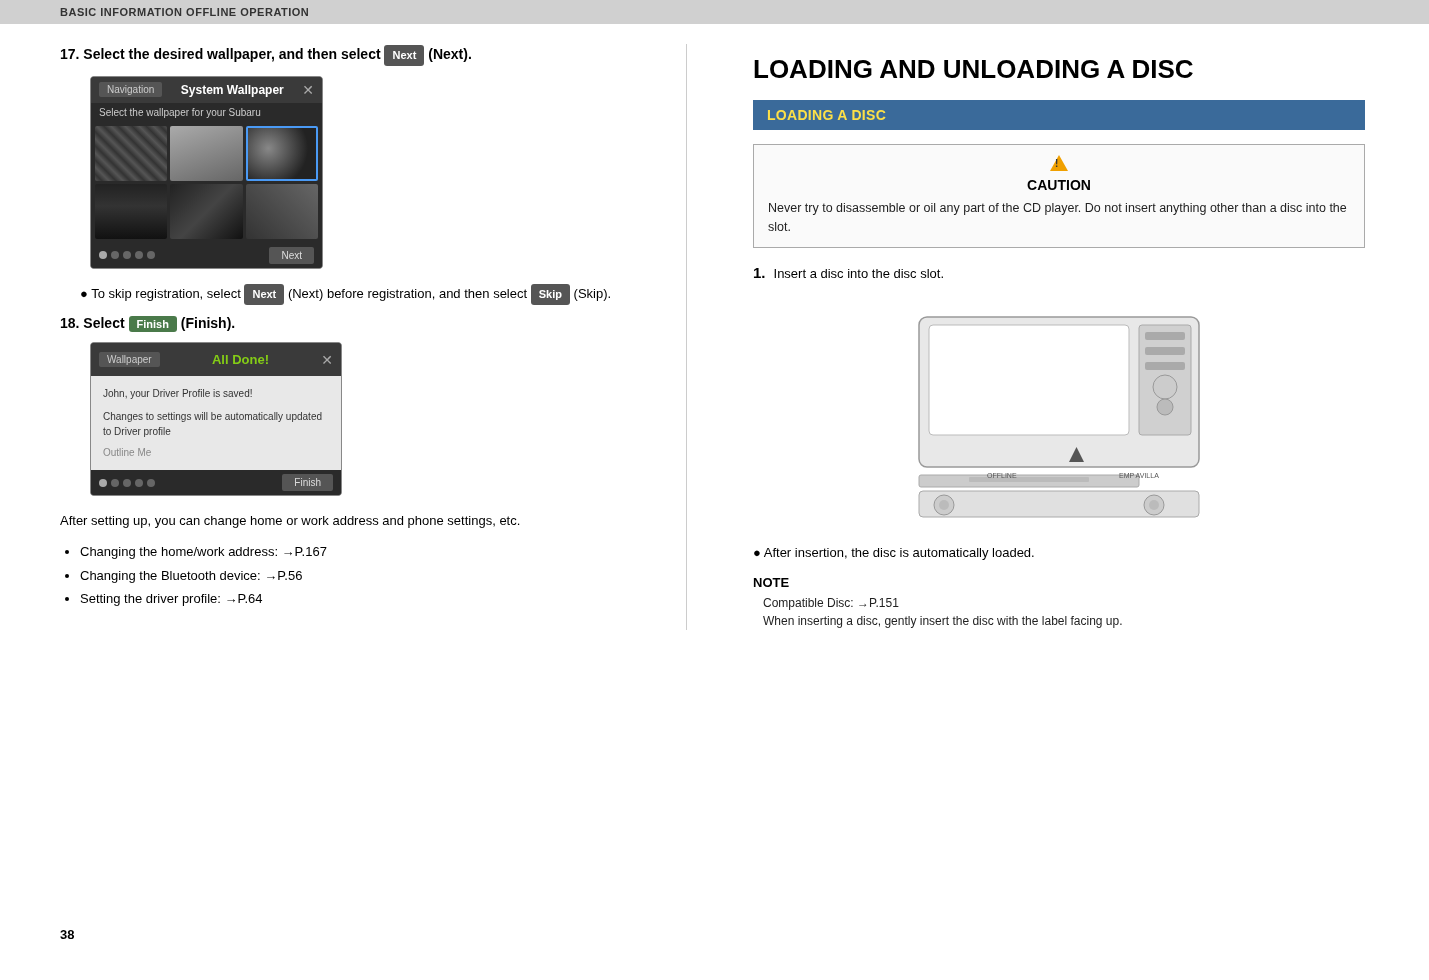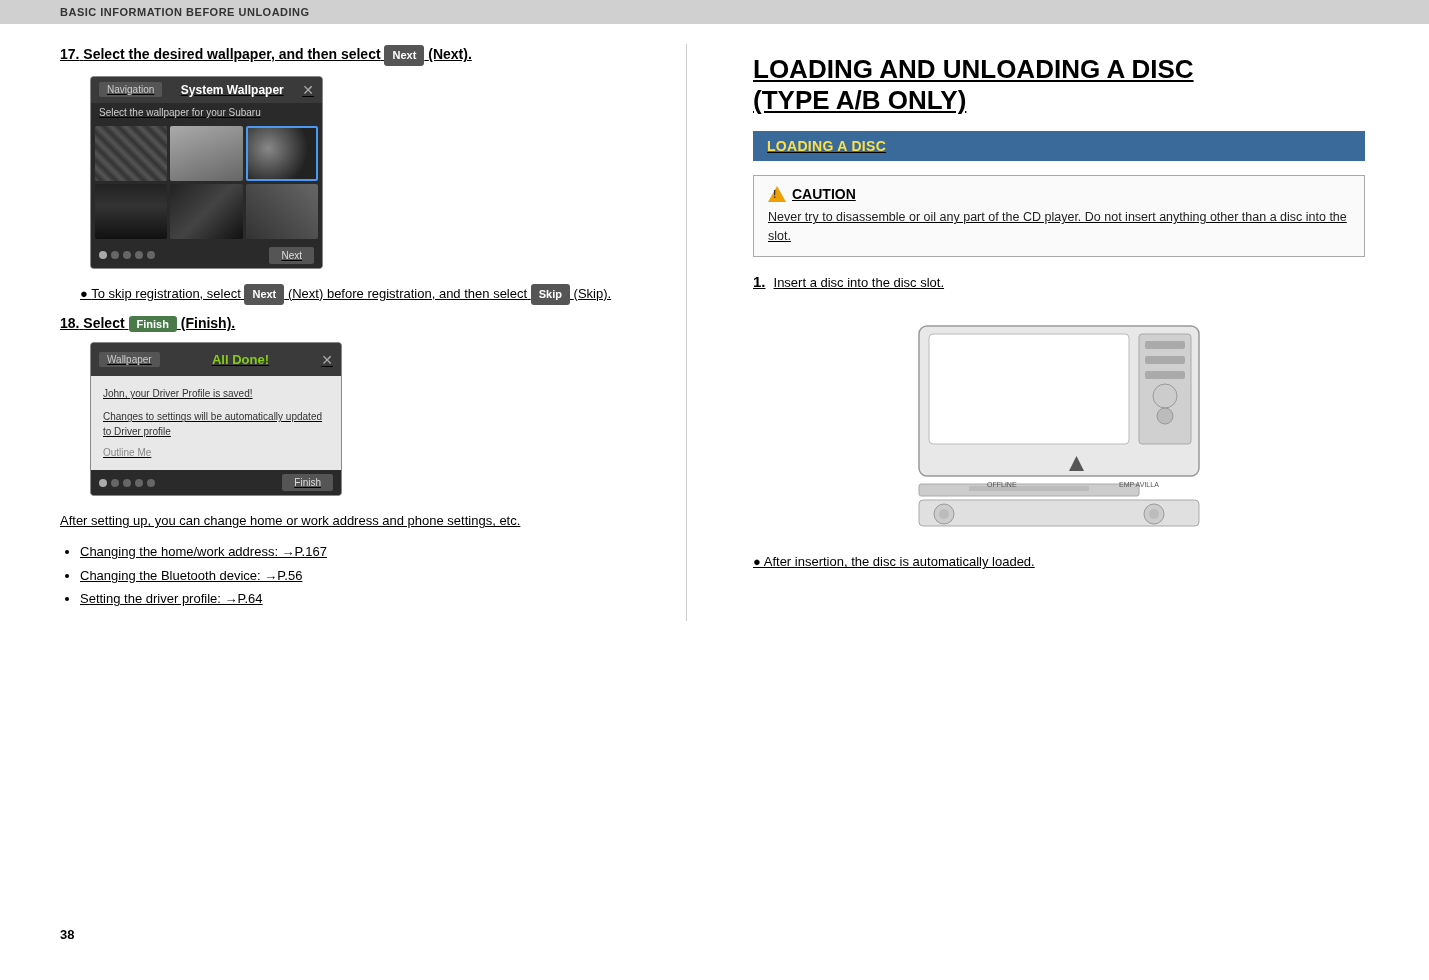--- a/index.html
+++ b/index.html
@@ -24,21 +24,20 @@
       font-size: 11px;
       color: #333;
       letter-spacing: 0.5px;
       font-weight: bold;
     }
     
     .main-content {
       display: flex;
       padding: 20px 64px 40px 60px;
       gap: 56px;
-      text-decoration: underline;
     }
     
     .left-col {
       width: 560px;
       flex-shrink: 0;
     }
     
     .right-col {
       flex: 1;
       margin-top: 10px;
@@ -244,20 +243,21 @@
       padding: 10px 14px;
       margin-bottom: 16px;
     }
     .caution-header {
       display: flex;
       align-items: center;
       gap: 6px;
       font-weight: bold;
       font-size: 14px;
       margin-bottom: 6px;
+      flex-direction: column;
     }
     .caution-triangle {
       display: inline-block;
       width: 0;
       height: 0;
       border-left: 9px solid transparent;
       border-right: 9px solid transparent;
       border-bottom: 16px solid #f0a000;
       position: relative;
     }
@@ -331,21 +331,21 @@
     .wp4 { background: linear-gradient(0deg, #111 0%, #333 60%, #222 100%); }
     .wp5 { background: linear-gradient(135deg, #222 0%, #444 50%, #111 100%); }
     .wp6 { background: linear-gradient(45deg, #333 0%, #666 100%); }
   </style>
 </head>
 <body>
 
 <div class="page-wrapper">
 
   <div class="top-bar">
-    <span>BASIC INFORMATION BEFORE UNLOADING</span>
+    <span>BASIC INFORMATION OFFLINE OPERATION</span>
   </div>
 
   <div class="main-content">
 
     <div class="left-col">
 
       <div class="step-heading">
         <span style="font-weight:bold;">17.</span>
         <span>Select the desired wallpaper, and then select</span>
         <span class="btn-next-inline">Next</span>
@@ -429,21 +429,20 @@
       </ul>
 
     </div>
 
     <div class="col-divider"></div>
 
     <div class="right-col">
 
       <div class="section-title-large">
         <div>LOADING AND UNLOADING A DISC</div>
-        <div>(TYPE A/B ONLY)</div>
       </div>
 
       <div class="loading-disc-bar">LOADING A DISC</div>
 
       <div class="caution-box">
         <div class="caution-header">
           <span class="caution-triangle"></span>
           <span>CAUTION</span>
         </div>
         <div class="caution-text">Never try to disassemble or oil any part of the CD player. Do not insert anything other than a disc into the slot.</div>
@@ -479,19 +478,24 @@
 
         <rect x="236" y="25" width="40" height="8" rx="2" fill="#aaa"></rect>
         <rect x="236" y="40" width="40" height="8" rx="2" fill="#aaa"></rect>
         <rect x="236" y="55" width="40" height="8" rx="2" fill="#aaa"></rect>
         <circle cx="256" cy="80" r="12" fill="#ccc" stroke="#999"></circle>
         <circle cx="256" cy="100" r="8" fill="#bbb" stroke="#999"></circle>
       </svg>
 
       <p class="after-insertion">● After insertion, the disc is automatically loaded.</p>
 
+      <div>
+        <div class="note-heading">NOTE</div>
+        <div class="note-text">Compatible Disc: →P.151</div>
+        <div class="note-text">When inserting a disc, gently insert the disc with the label facing up.</div>
+      </div>
 
     </div>
   </div>
 
   <div class="page-number">38</div>
 
 </div>
 
 </body></html>

